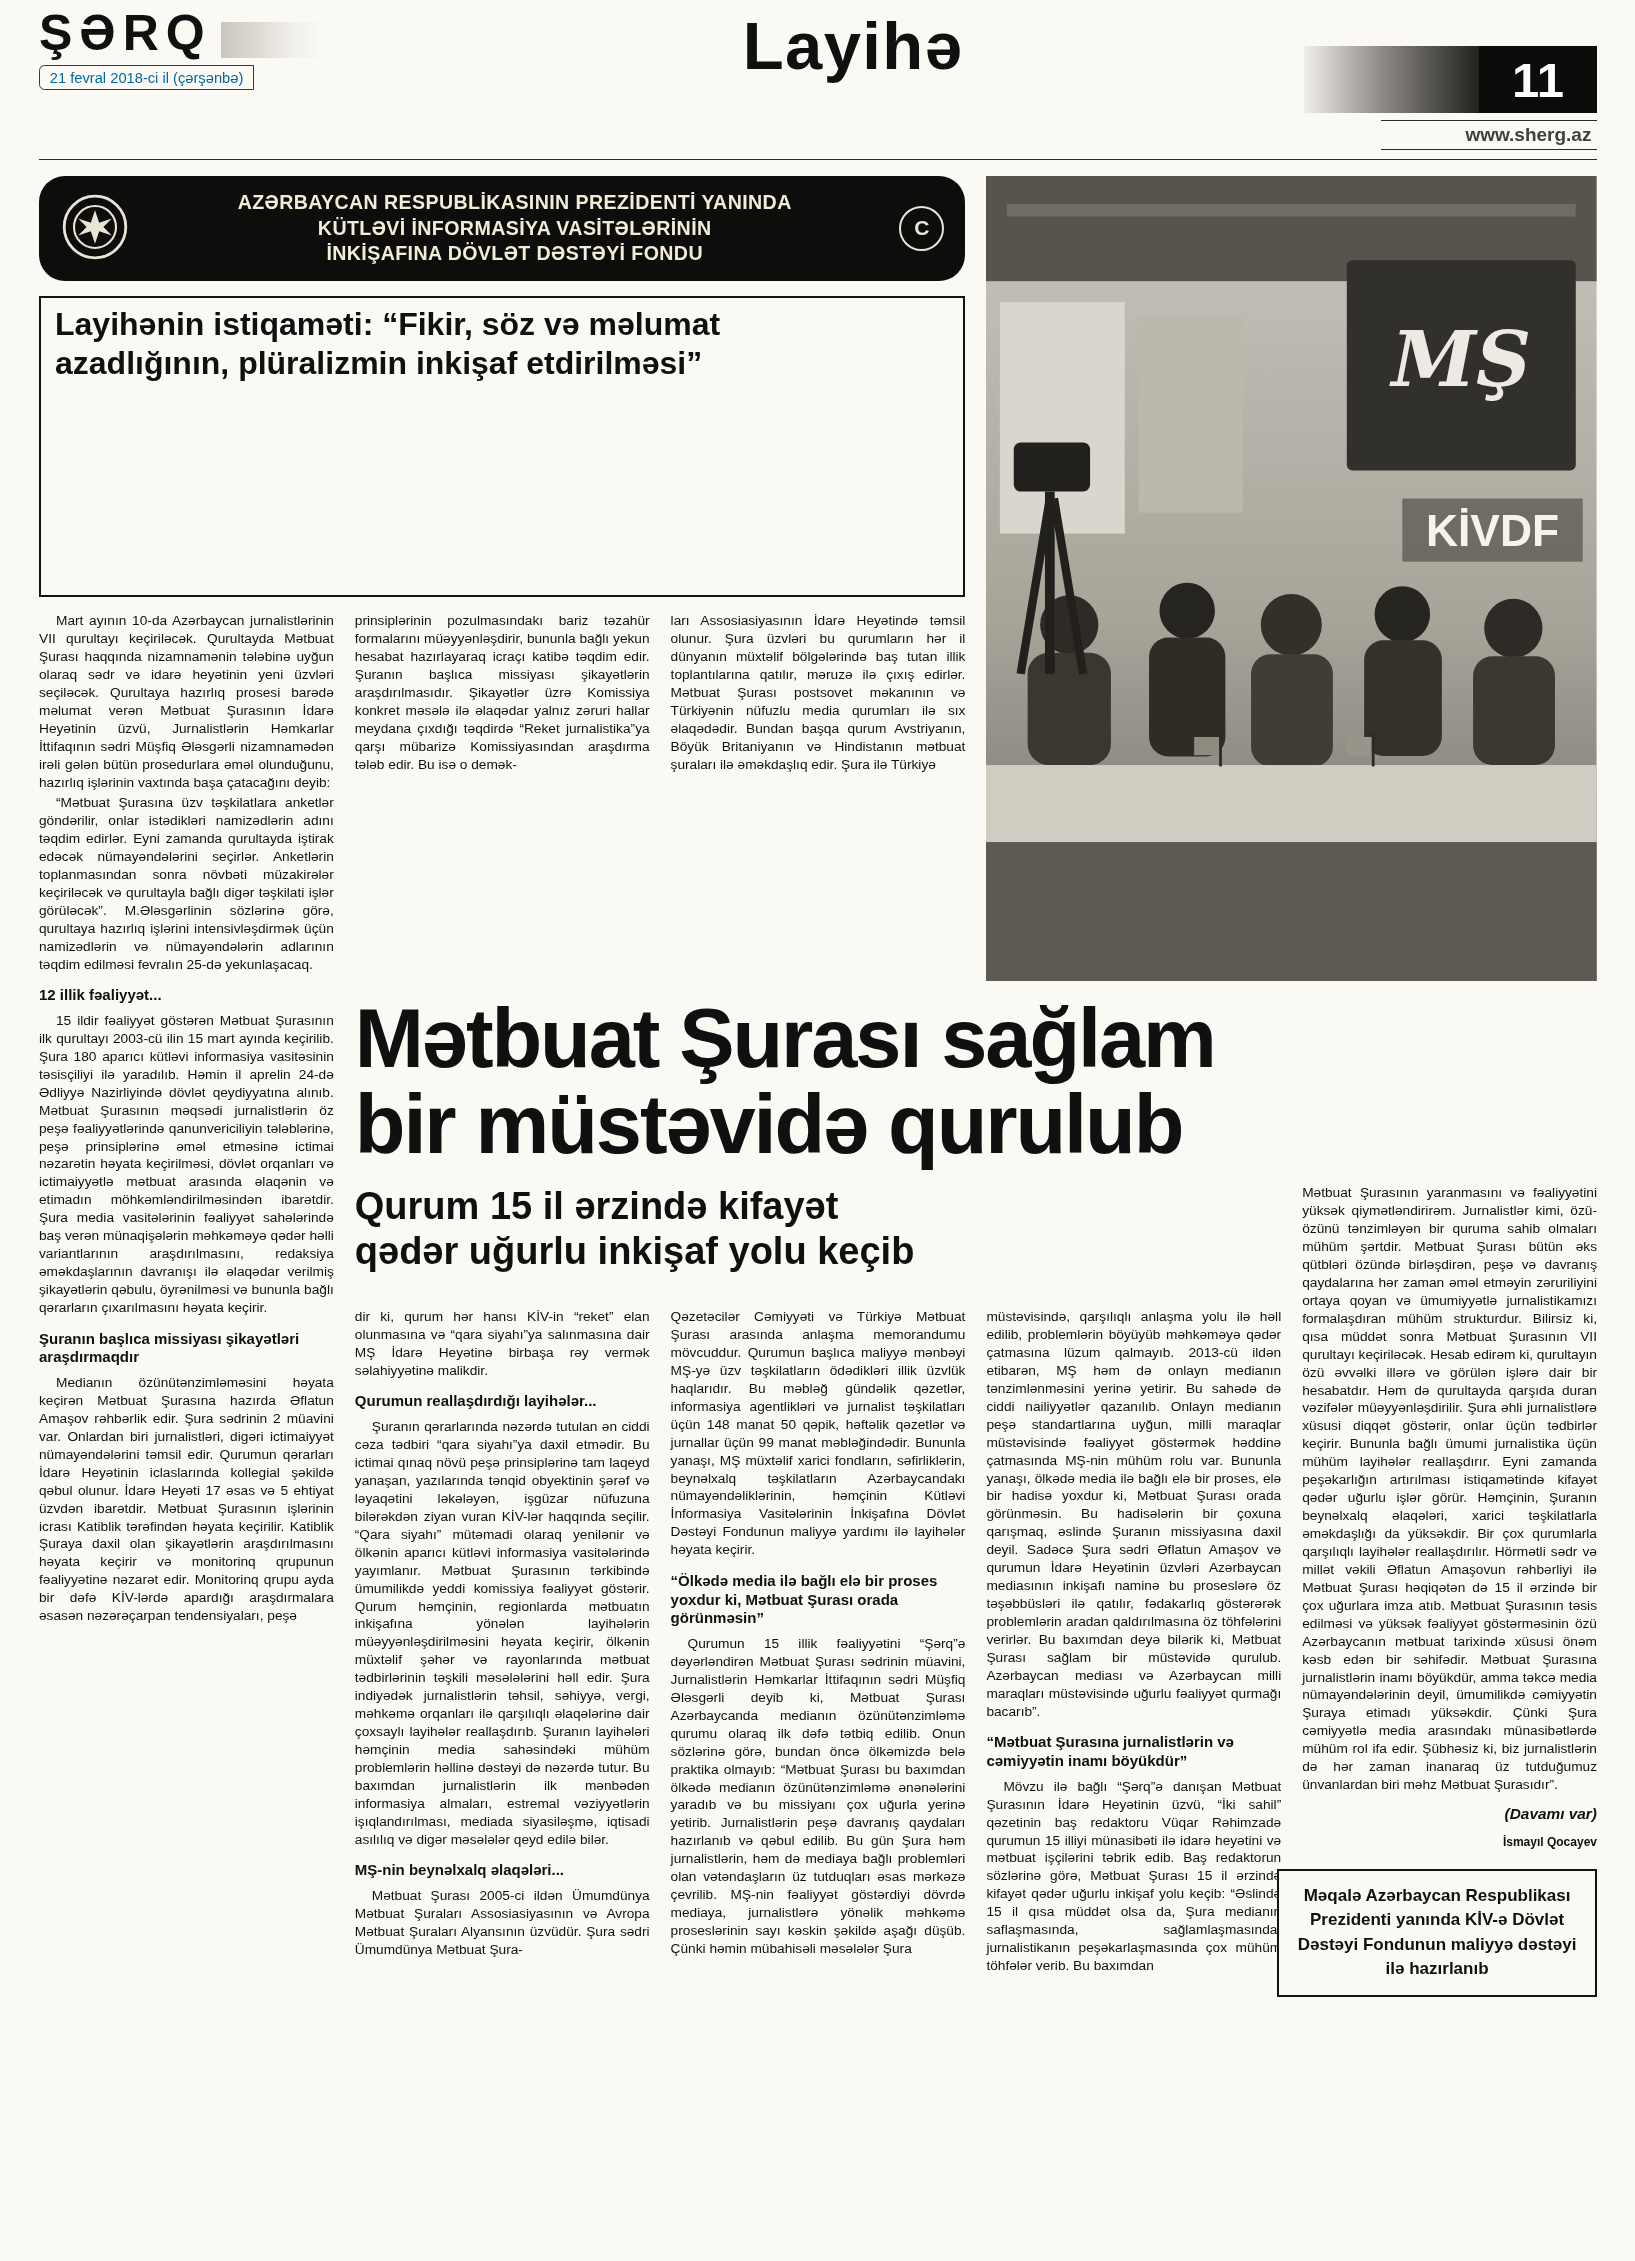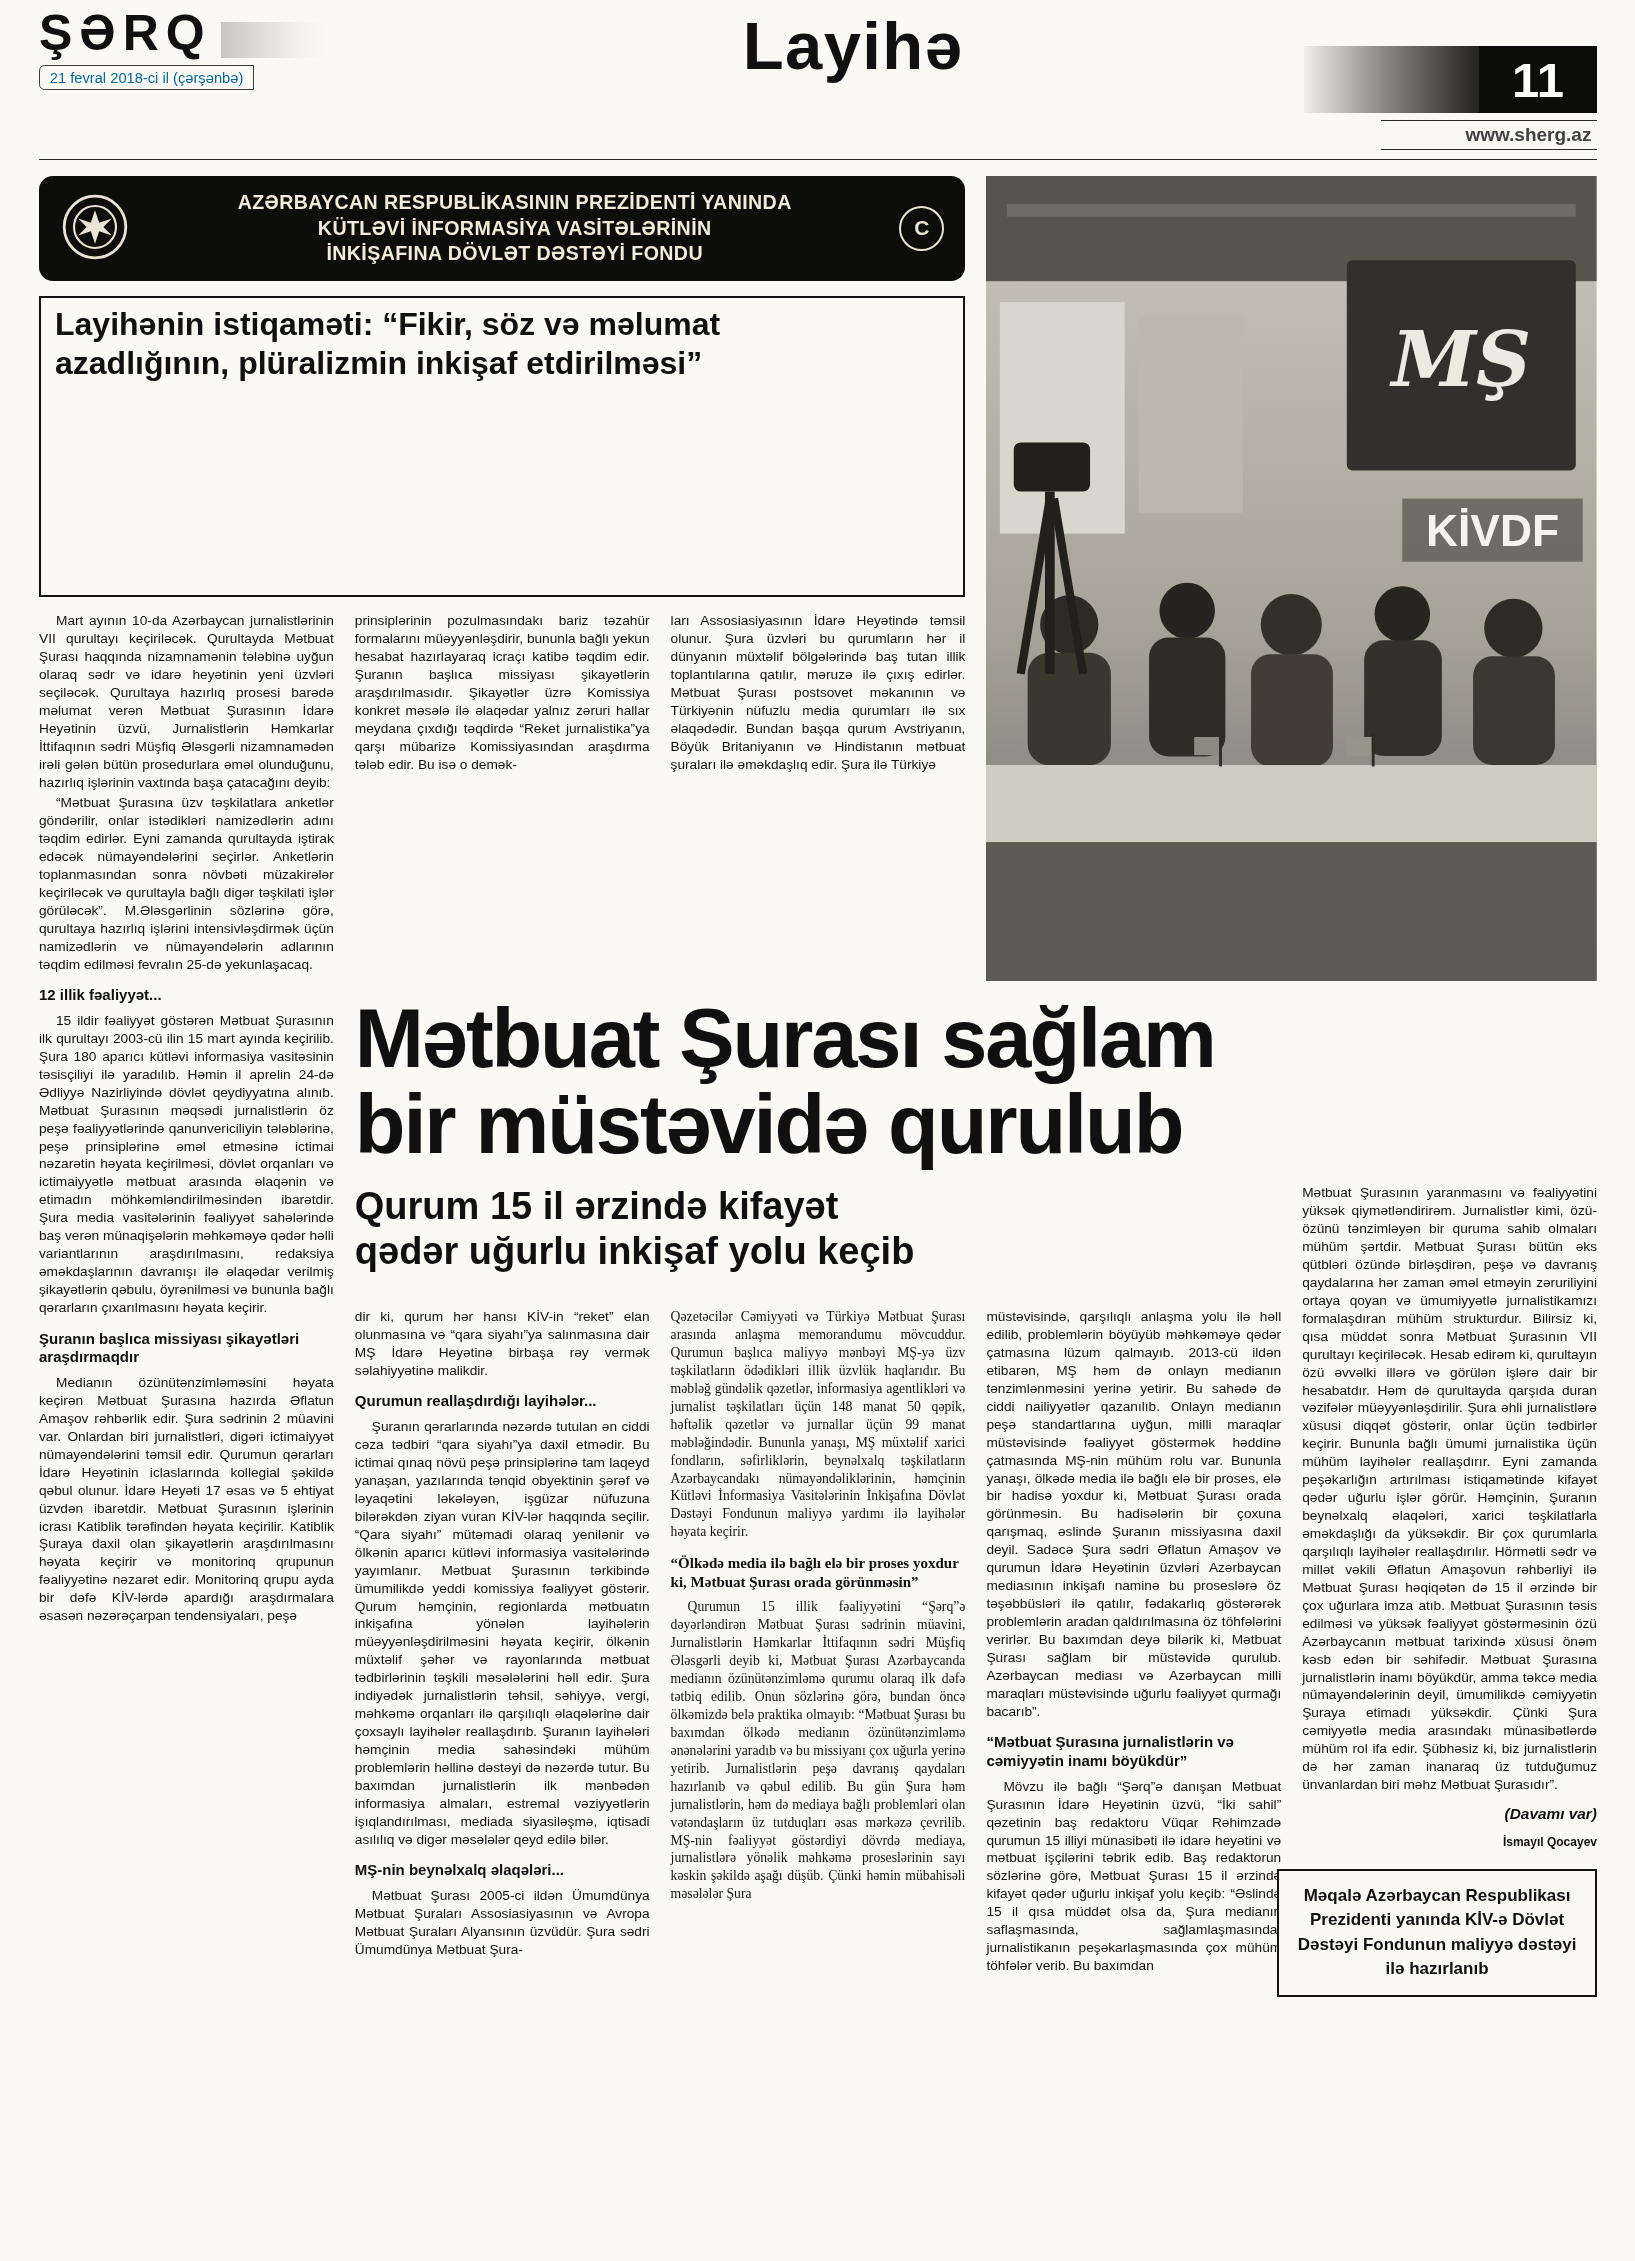--- a/index.html
+++ b/index.html
@@ -37,21 +37,21 @@
       "banner banner banner photo photo"
       "hbox   hbox   hbox   photo photo"
       "c1     i2     i3     photo photo"
       "c1     big    big    big   big"
       "c1     sub    sub    sub   c5"
       "c1     c2     c3     c4    c5";
     grid-template-rows:105px auto auto auto auto auto;
   }
 
   
-  .banner { grid-area:banner; background:#0d0d0b; border-radius:14px;
+  .banner { grid-area:banner; background:#0d0d0b; border-radius:26px;
             display:flex; align-items:center; gap:34px; padding:5.6px 21px; }
   .banner-text { flex:1; text-align:center; color:#f2ecd9; font-weight:bold;
                  font-size:19.6px; line-height:1.3; letter-spacing:0.4px; }
   .stamp { width:41px; height:41px; border:2.1px solid #e9e4d4; border-radius:50%;
            color:#e9e4d4; font-size:21px; font-weight:bold;
            display:flex; align-items:center; justify-content:center; }
 
   
   .hbox { grid-area:hbox; border:2.8px solid #131311; padding:7px 14px;
           font-size:32px; font-weight:bold; line-height:1.22; }
@@ -61,21 +61,21 @@
   .photo svg { width:100%; height:805px; display:block; }
 
   
   .big { grid-area:big; margin:0; font-size:83px; font-weight:bold;
          letter-spacing:-2.1px; line-height:1.04; }
   .sub { grid-area:sub; margin:0; font-size:38px; font-weight:bold; line-height:1.18; }
 
   
   .col { font-size:13.7px; line-height:1.31; text-align:justify; }
   .c1 { grid-area:c1; } .i2 { grid-area:i2; } .i3 { grid-area:i3; }
-  .c2 { grid-area:c2; } .c3 { grid-area:c3;font-family:Liberation Serif, serif; } .c4 { grid-area:c4; } .c5 { grid-area:c5; }
+  .c2 { grid-area:c2; } .c3 { grid-area:c3; } .c4 { grid-area:c4; } .c5 { grid-area:c5; }
   .para { margin:0 0 2.8px 0; text-indent:17px; }
   .colhead { font-size:15px; font-weight:bold; margin:12.6px 0 7px 0; text-align:left; line-height:1.25; }
   .davami { text-align:right; font-weight:bold; font-style:italic; font-size:15.4px; margin-top:9.8px; }
   .author { text-align:right; font-weight:bold; font-size:12px; margin-top:11.2px; }
   .footer-box { border:2.1px solid #131311; margin:18px 0 0 -25px; padding:12.6px 15.4px;
                 font-size:17px; font-weight:bold; text-align:center; line-height:1.45;
                 background:#faf9f3; }
 </style>
 </head>
 <body>

